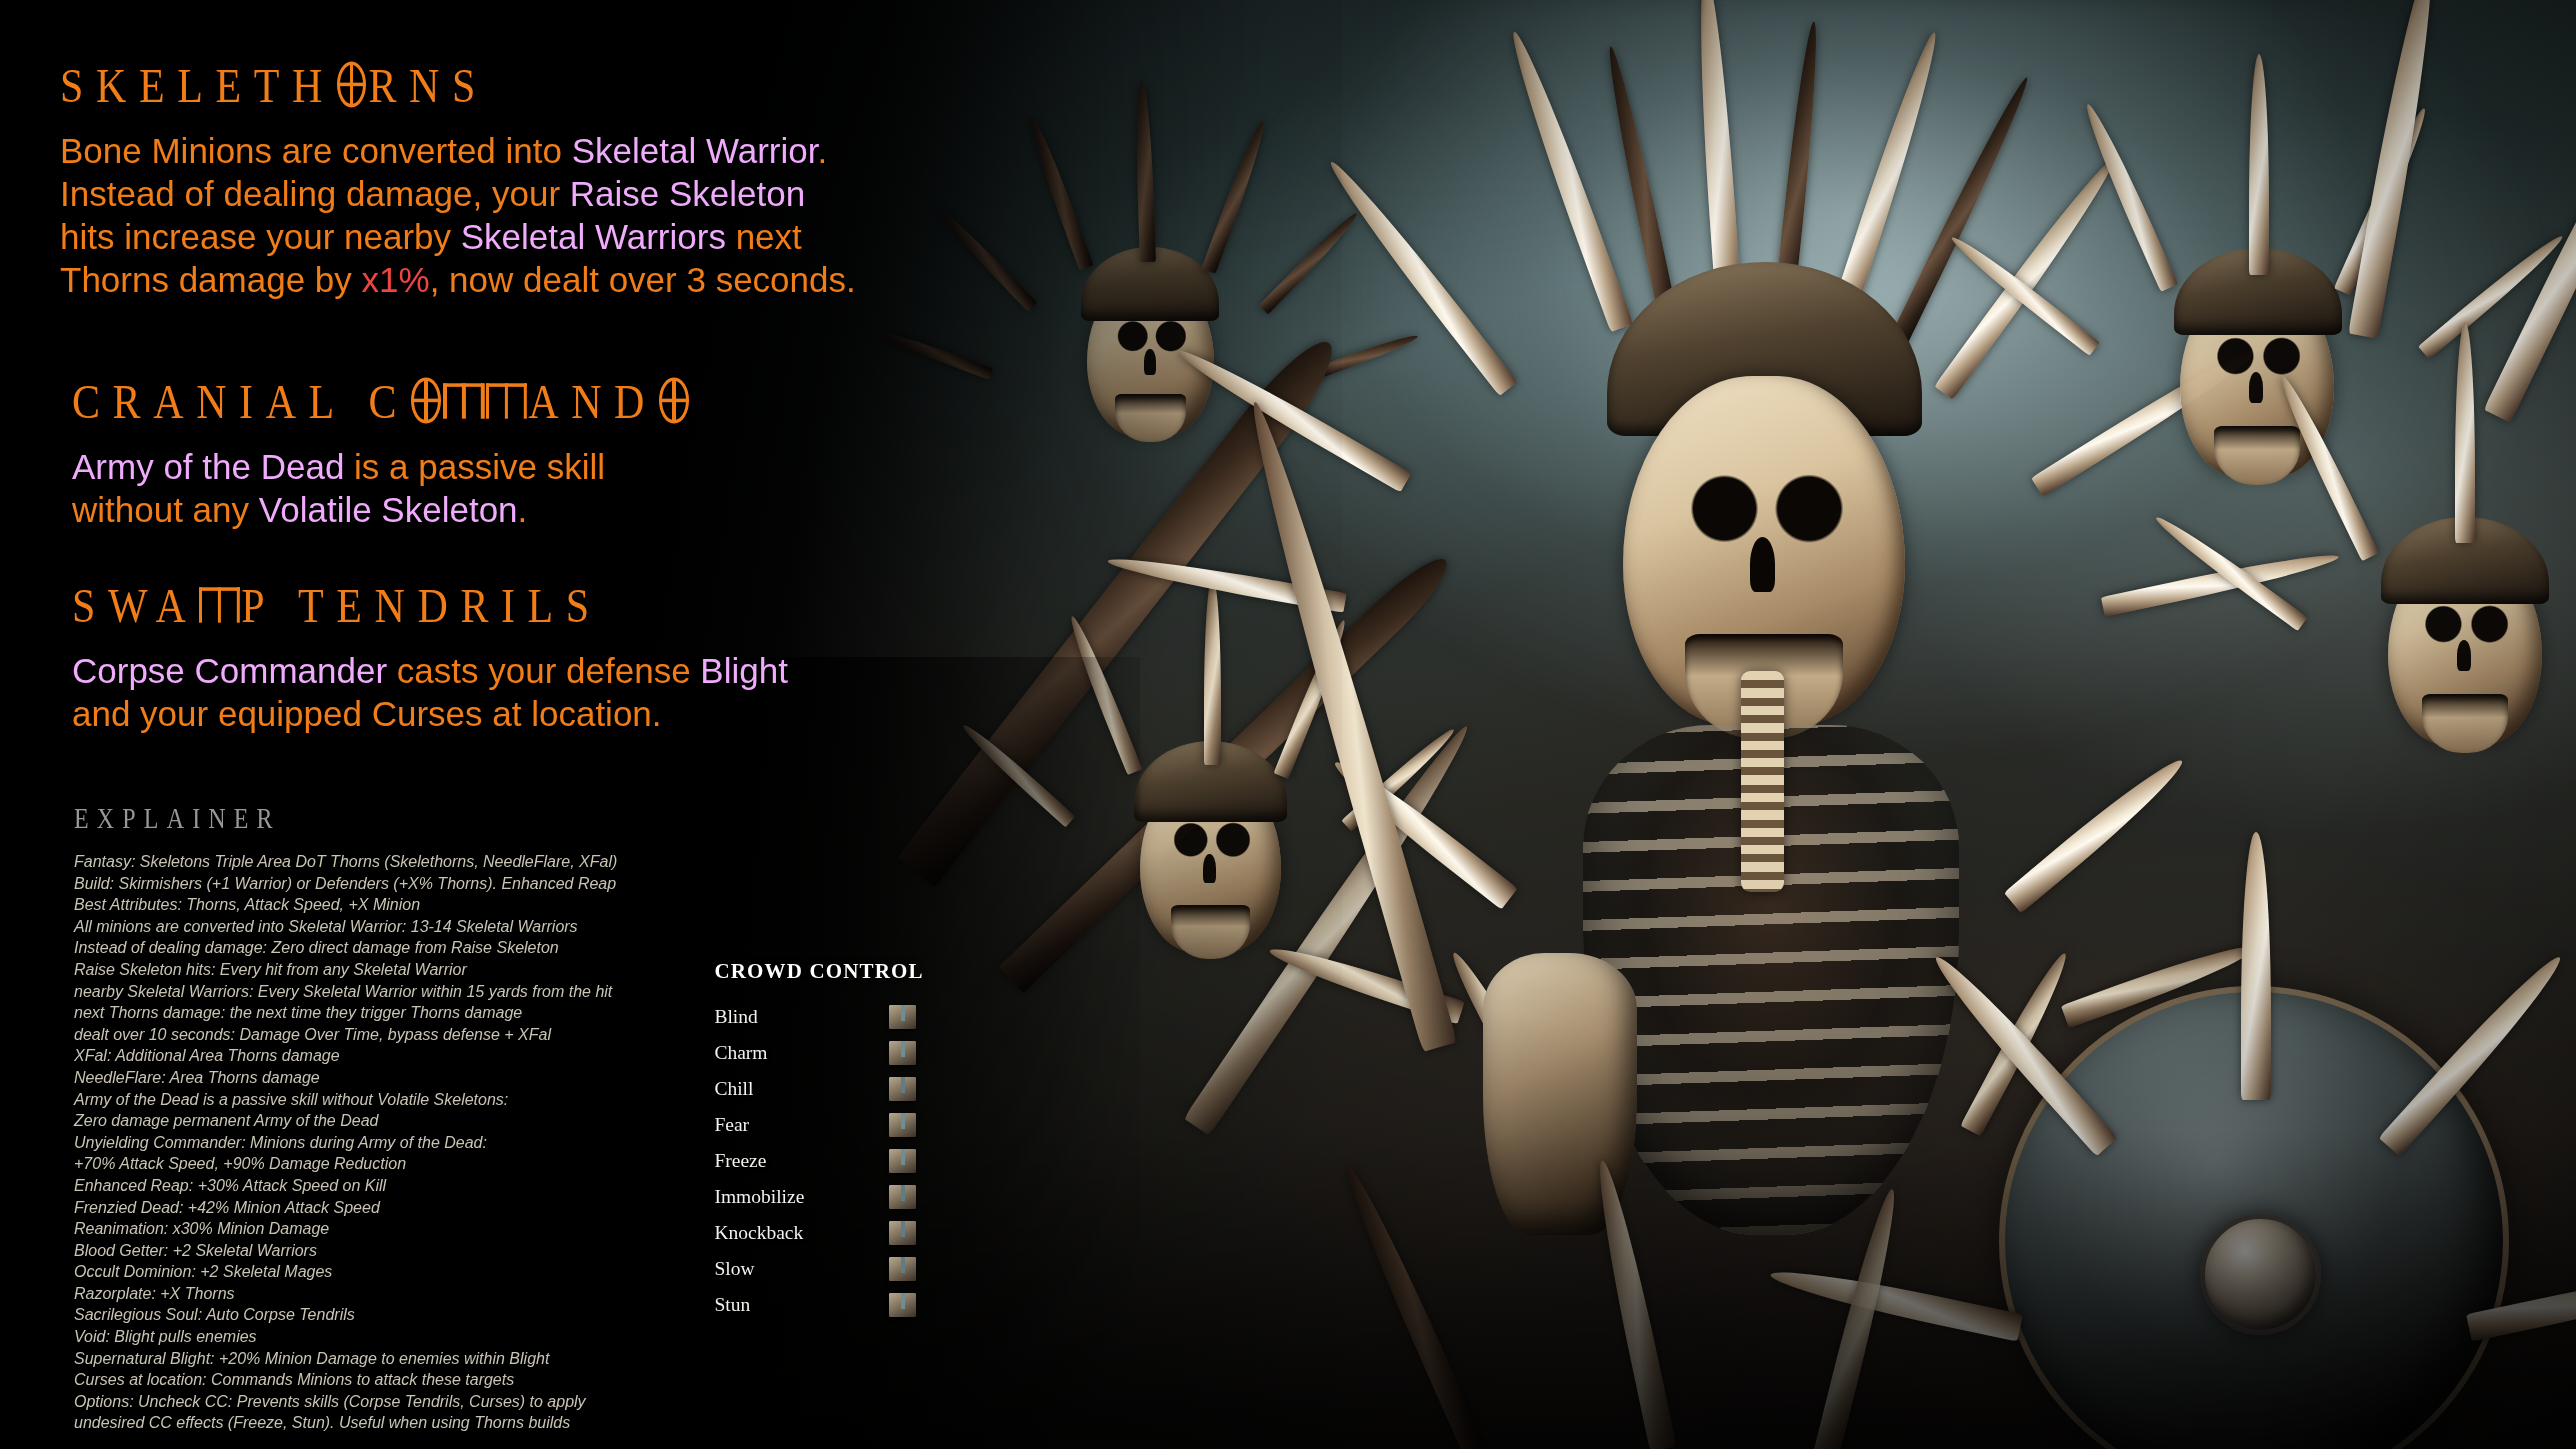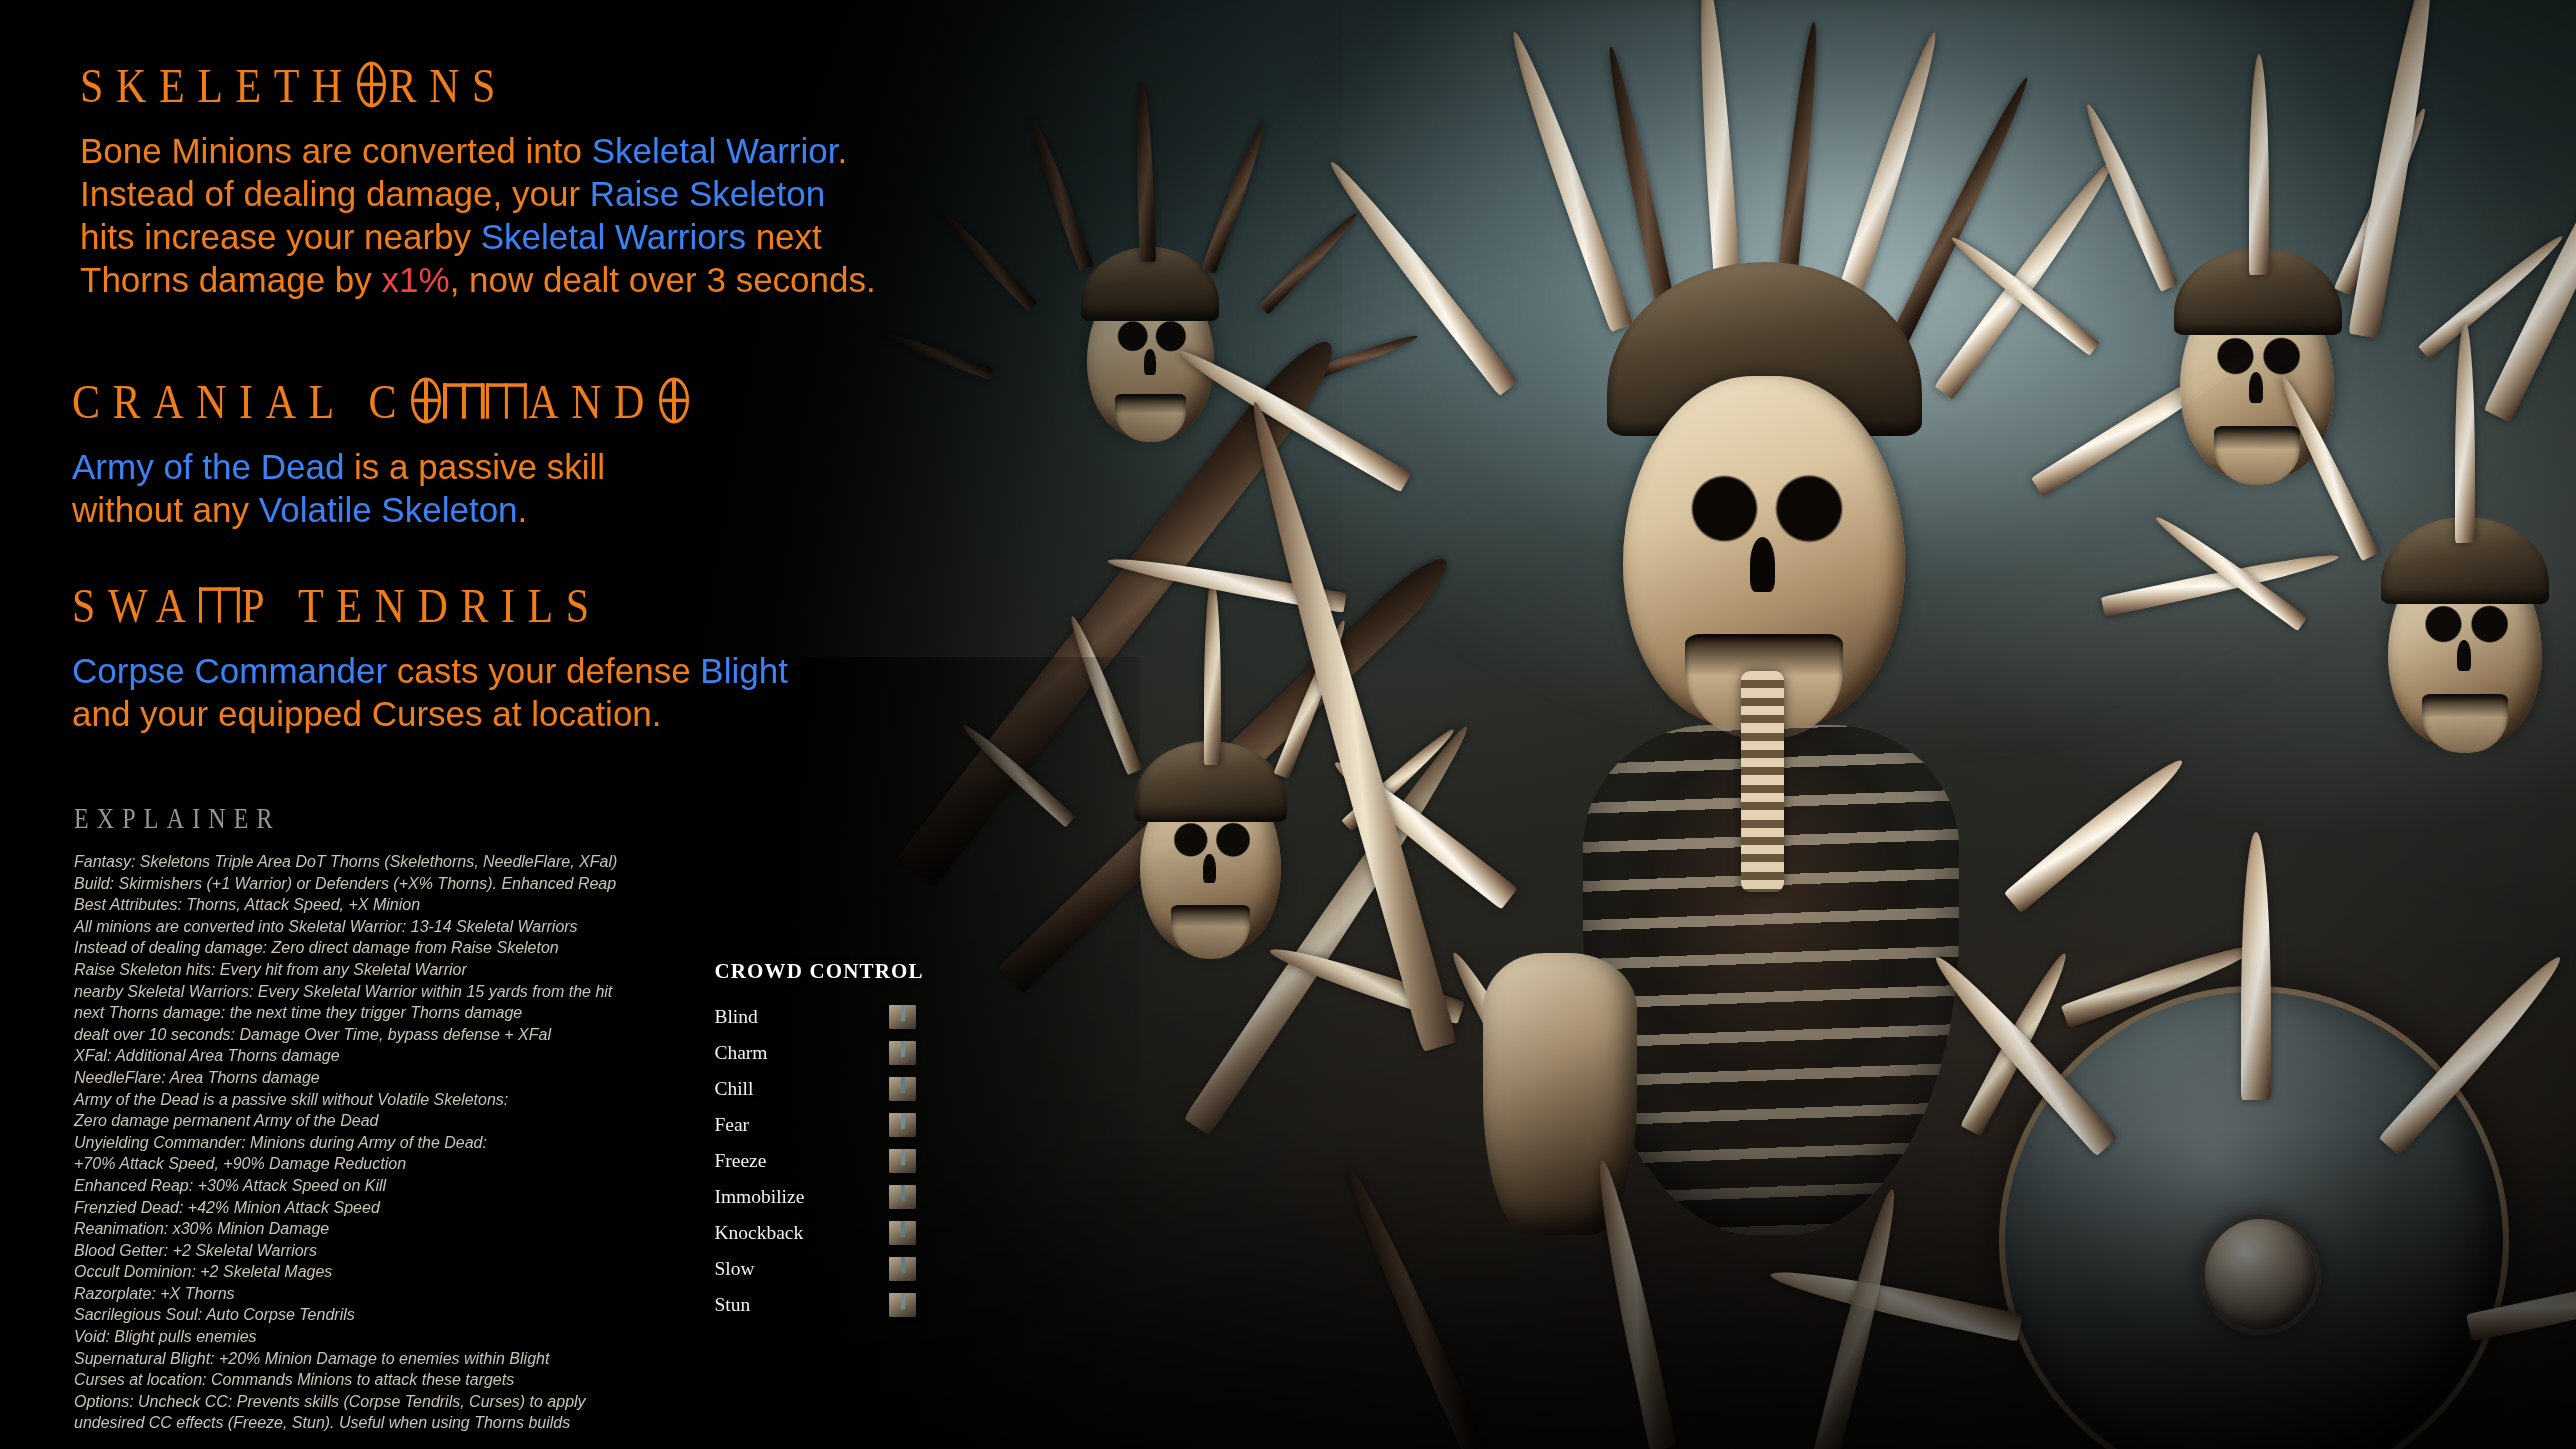--- a/index.html
+++ b/index.html
@@ -160,21 +160,21 @@
 
   h1.sect-title { font-size:42px; line-height:1; }
 
   .body-line {
     font-size:35px;
     line-height:43px;
     color:#f07d18;
     white-space:nowrap;
     font-weight:400;
   }
-  .w { color:#3b82f6; }
+  .w { color:#f0abfc; }
   .g { color:#ef4444; }
 
   
   #explainer { position:absolute; left:74px; top:805px; width:671px; }
   #explainer .ex-head {
     font-family:"Liberation Serif", serif;
     font-size:24px; letter-spacing:0.34em;
     color:#9a9894; text-transform:uppercase;
     transform:scaleY(1.22); transform-origin:left center;
     white-space:nowrap;
@@ -337,21 +337,21 @@
   <div class="spike dark" style="left:1462px; top:1140px; width:24px; height:309px; transform:rotate(-24deg);"></div>
 
   <div class="vignette"></div>
 </div>
 
 <div id="scrim"></div>
 <div id="scrim2"></div>
 
 <div id="content">
 
-  <div class="sect" style="left:80px; top:64px;">
+  <div class="sect" style="left:60px; top:64px;">
     <h1 class="gothic sect-title">
       <span>SKELETH</span><span class="ocirc"><i></i></span><span>RNS</span>
     </h1>
     <div style="margin-top:23px;">
       <div class="body-line">
         <span>Bone Minions are converted into </span><span class="w">Skeletal Warrior</span><span>.</span>
       </div>
       <div class="body-line">
         <span>Instead of dealing damage, your </span><span class="w">Raise Skeleton</span>
       </div>

